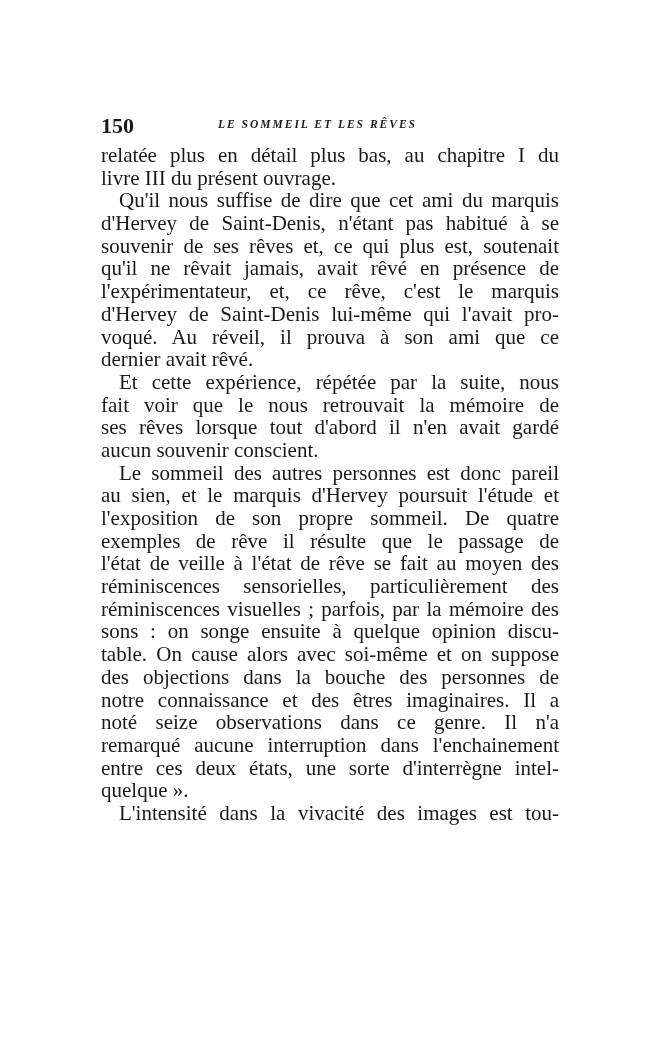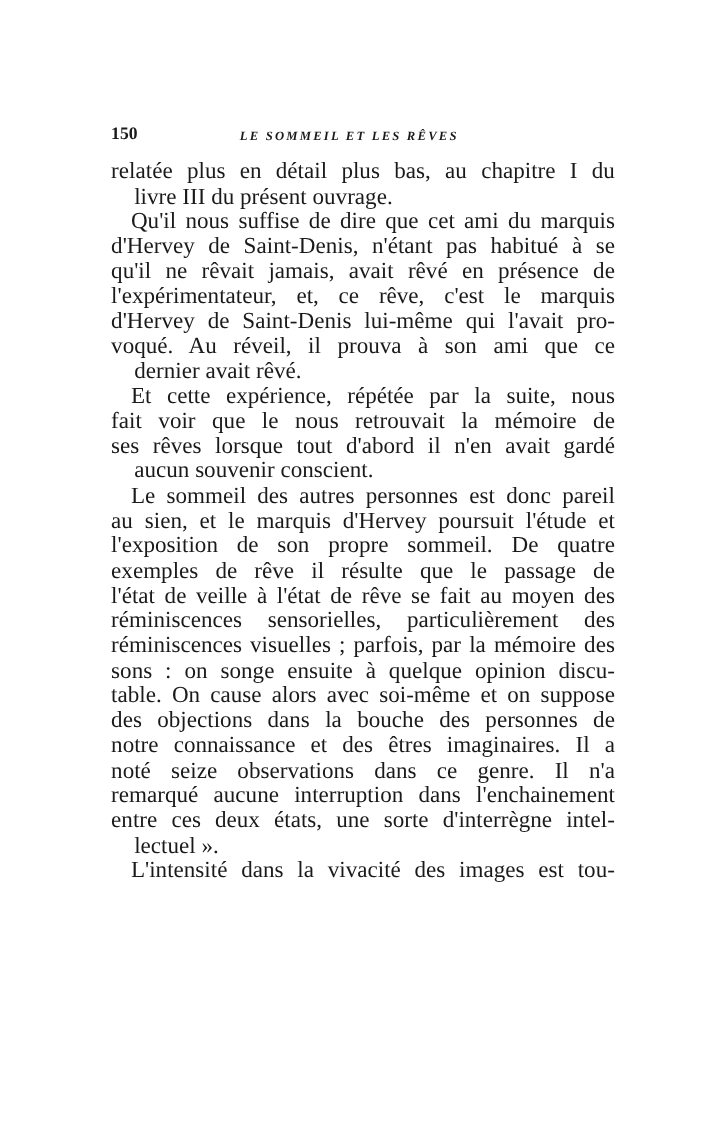--- a/index.html
+++ b/index.html
@@ -7,55 +7,56 @@
     .page {
       position: absolute; left: 101px; top: 113px; width: 458px;
       font-family: "DejaVu Serif", "Liberation Serif", serif;
       color: #1a1a1a;
     }
     .header {
       position: relative; height: 22px; margin-bottom: 9px;
     }
     .page-number {
       position: absolute; left: 0; top: 0;
-      font-size: 16px; font-weight: bold; letter-spacing: 0px;
+      font-size: 22px; font-weight: bold; letter-spacing: 0px;
       font-family: "Liberation Serif", serif;
     }
     .running-title {
       position: absolute; left: 117px; top: 5px;
       font-size: 11.5px; letter-spacing: 2px; font-weight: bold;
       font-family: "Liberation Serif", serif;
       text-transform: uppercase;
       font-style: italic;
     }
     .line {
       display: block; height: 22.7px; line-height: 22.7px;
       font-size: 21px; white-space: nowrap;
       text-align: justify; text-align-last: justify;
       font-family: "Liberation Serif", serif;
     }
-    .line.last { text-align-last: left; margin-left: 21px; }
+    .line.last { text-align-last: left; }
     .line.indent { text-indent: 18px; }
   </style>
 </head>
 <body>
 
 <div class="page">
   <div class="header">
     <span class="page-number">150</span>
     <span class="running-title">LE SOMMEIL ET LES RÊVES</span>
   </div>
   <div id="body-text">
       <div>
         <span class="line">relatée plus en détail plus bas, au chapitre I du</span>
         <span class="line last">livre III du présent ouvrage.</span>
       </div>
       <div>
         <span class="line indent">Qu'il nous suffise de dire que cet ami du marquis</span>
         <span class="line">d'Hervey de Saint-Denis, n'étant pas habitué à se</span>
+        <span class="line">souvenir de ses rêves et, ce qui plus est, soutenait</span>
         <span class="line">qu'il ne rêvait jamais, avait rêvé en présence de</span>
         <span class="line">l'expérimentateur, et, ce rêve, c'est le marquis</span>
         <span class="line">d'Hervey de Saint-Denis lui-même qui l'avait pro-</span>
         <span class="line">voqué. Au réveil, il prouva à son ami que ce</span>
         <span class="line last">dernier avait rêvé.</span>
       </div>
       <div>
         <span class="line indent">Et cette expérience, répétée par la suite, nous</span>
         <span class="line">fait voir que le nous retrouvait la mémoire de</span>
         <span class="line">ses rêves lorsque tout d'abord il n'en avait gardé</span>
@@ -69,19 +70,19 @@
         <span class="line">l'état de veille à l'état de rêve se fait au moyen des</span>
         <span class="line">réminiscences sensorielles, particulièrement des</span>
         <span class="line">réminiscences visuelles ; parfois, par la mémoire des</span>
         <span class="line">sons : on songe ensuite à quelque opinion discu-</span>
         <span class="line">table. On cause alors avec soi-même et on suppose</span>
         <span class="line">des objections dans la bouche des personnes de</span>
         <span class="line">notre connaissance et des êtres imaginaires. Il a</span>
         <span class="line">noté seize observations dans ce genre. Il n'a</span>
         <span class="line">remarqué aucune interruption dans l'enchainement</span>
         <span class="line">entre ces deux états, une sorte d'interrègne intel-</span>
-        <span class="line last">lectuel ».</span>
+        <span class="line last">quelque ».</span>
       </div>
       <div>
         <span class="line indent">L'intensité dans la vivacité des images est tou-</span>
       </div>
     </div>
 </div>
 
 </body></html>

